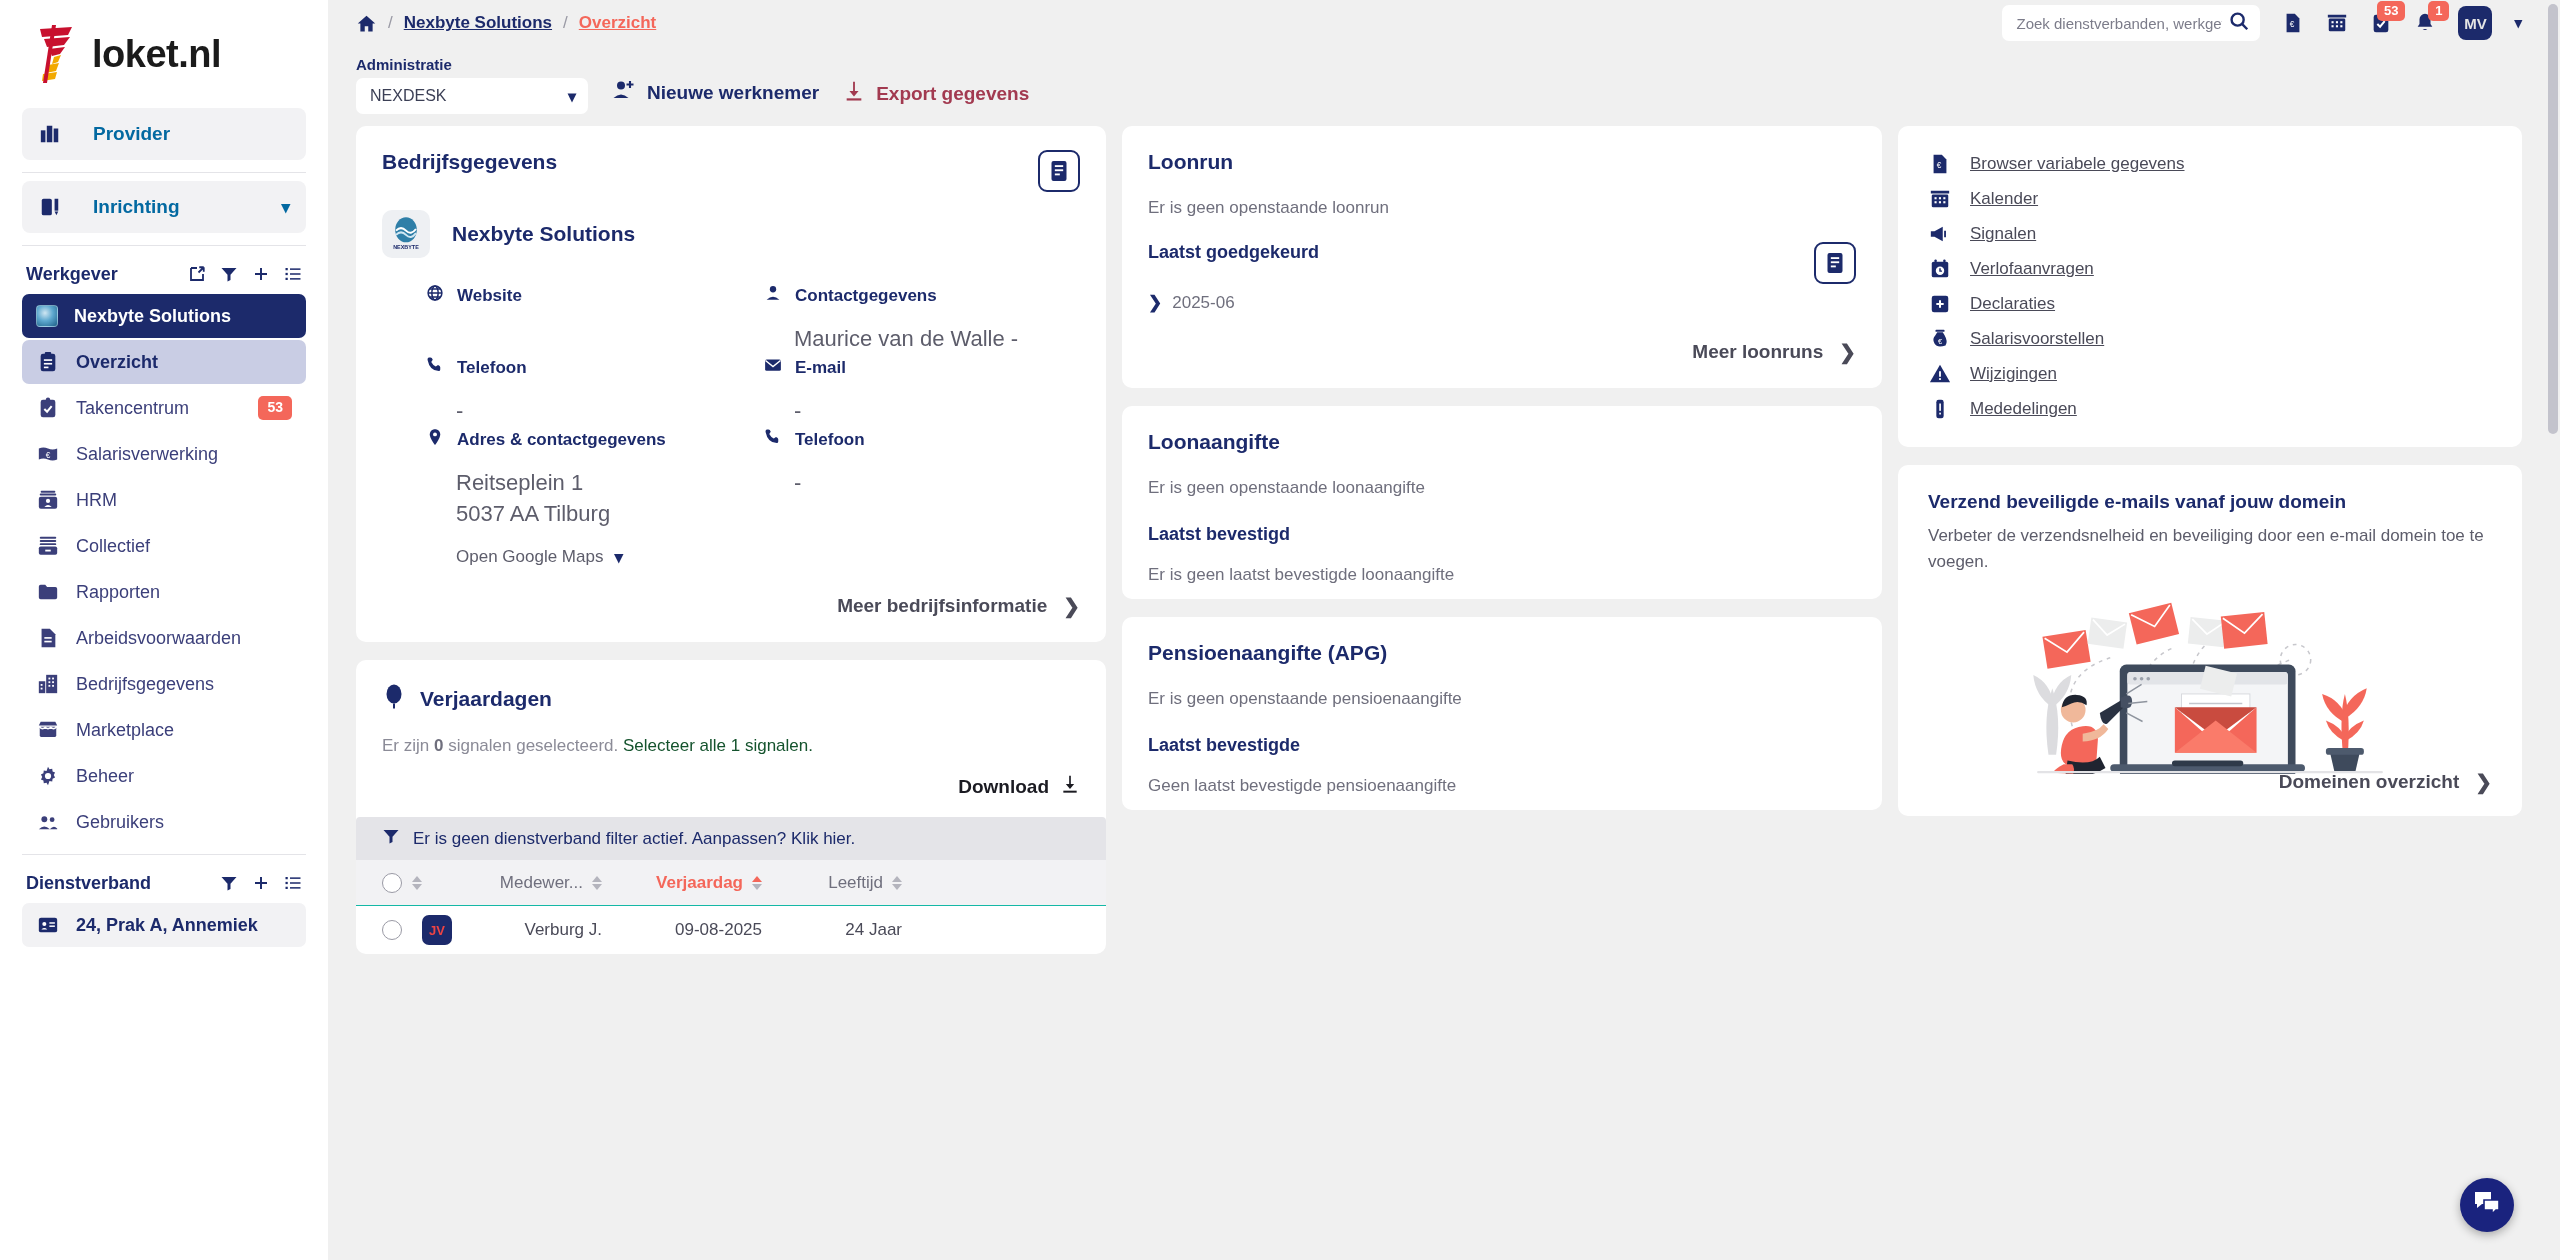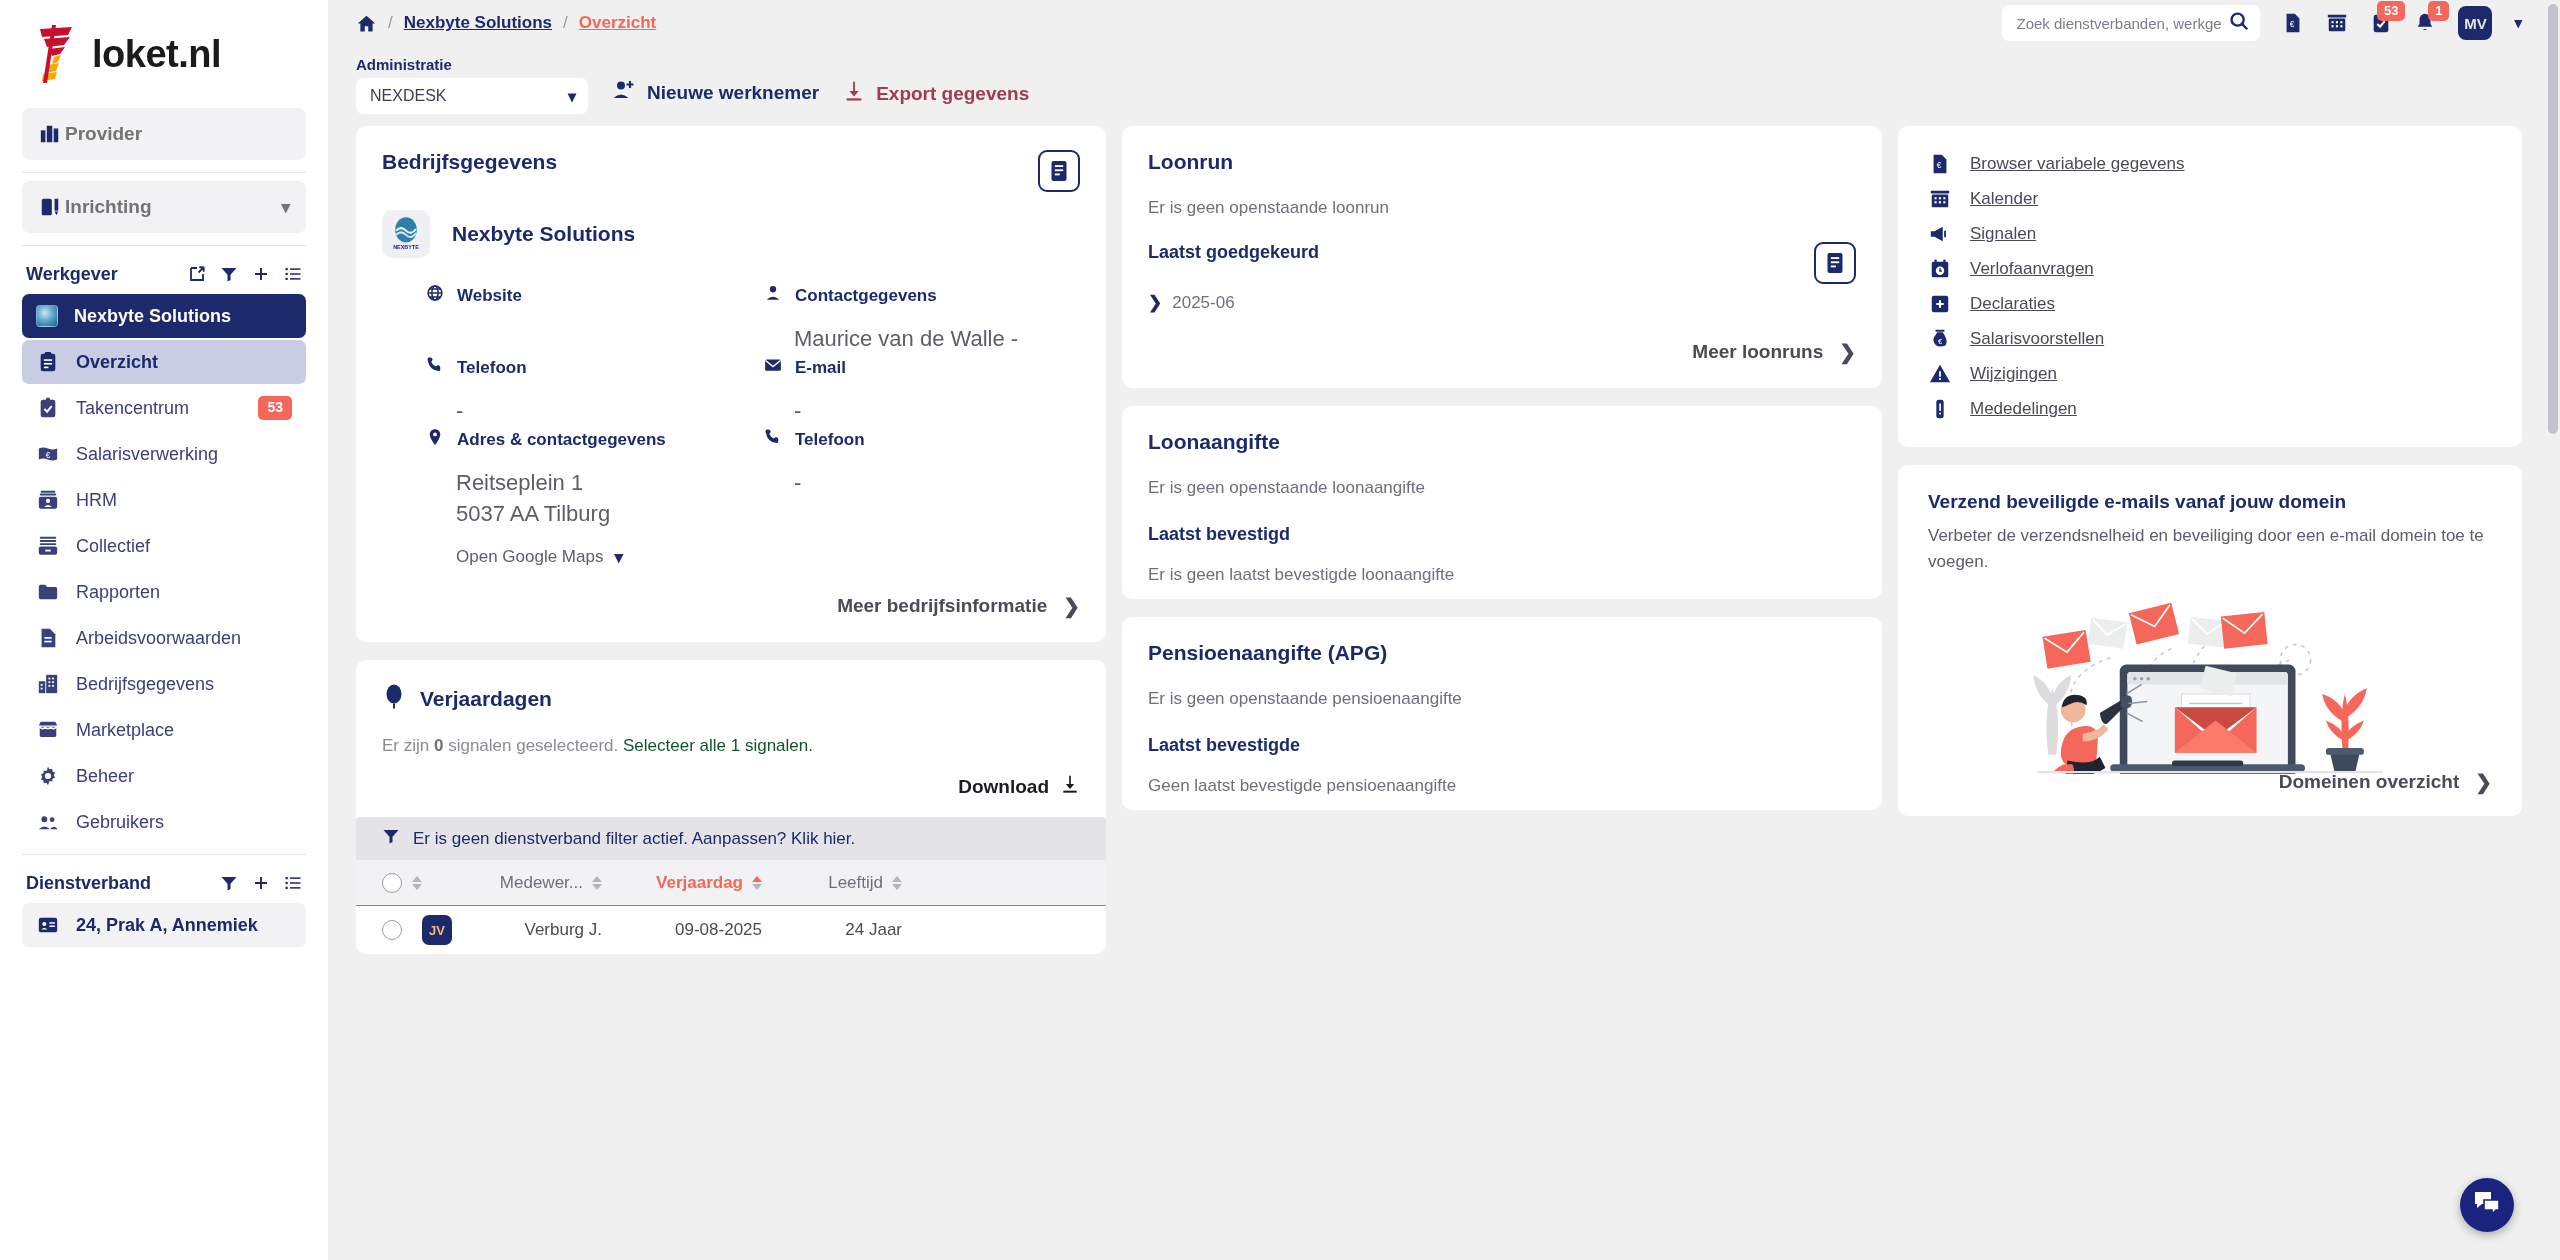--- a/index.html
+++ b/index.html
@@ -16,23 +16,23 @@
     width: 328px; min-width: 328px; height: 1260px;
     background: #ffffff; padding: 0 22px;
     display: flex; flex-direction: column;
     position: relative; z-index: 5;
   }
   .logo-wrap { height: 108px; display: flex; align-items: center; padding-left: 12px; }
   .logo-mark { width: 54px; height: 62px; position: relative; margin-right: 4px; }
   .logo-text { font-size: 38px; font-weight: 700; color: #1b1b1b; letter-spacing: -0.5px; }
 
   .nav-btn {
-    display: flex; align-items: center; gap: 3px;
+    display: flex; align-items: center; gap: 31px;
     height: 52px; border-radius: 8px; padding: 0 16px;
-    background: #f2f2f4; color: #737373; font-weight: 700; font-size: 19px;
+    background: #f2f2f4; color: #0369a1; font-weight: 700; font-size: 19px;
     cursor: pointer; margin-bottom: 4px;
   }
   .nav-btn .chev { margin-left: auto; font-size: 17px; font-weight: 700; }
   .divider { height: 1px; background: #e4e4e8; margin: 8px 0; }
 
   .group-head {
     display: flex; align-items: center;
     height: 40px; color: #1c2a6b; font-weight: 700; font-size: 18px;
     padding: 0 4px;
   }
@@ -167,21 +167,21 @@
   .tblhead { display: flex; align-items: center; background: #f2f2f4; height: 46px; padding: 0 14px; border-bottom: 1px solid #14b8a6; }
   .th { display: flex; align-items: center; gap: 9px; font-size: 17px; color: #6f6f7d; }
   .th.sorted { color: #f4675a; font-weight: 700; }
   .chk { width: 20px; height: 20px; border: 1.5px solid #9a9aa5; border-radius: 50%; background: #fff; cursor: pointer; flex: 0 0 20px; }
   .sortico { display: inline-flex; flex-direction: column; line-height: 0; gap: 2px; }
   .sortico i { display: block; width: 0; height: 0; border-left: 5px solid transparent; border-right: 5px solid transparent; }
   .sortico i.up { border-bottom: 6px solid #b4b4bd; }
   .sortico i.dn { border-top: 6px solid #b4b4bd; }
   .sortico.act i.up { border-bottom-color: #f4675a; }
   .tblrow { display: flex; align-items: center; height: 48px; padding: 0 14px; }
-  .rowav { width: 30px; height: 30px; border-radius: 7px; background: #1c2a6b; color: #fdba74;
+  .rowav { width: 30px; height: 30px; border-radius: 7px; background: #1c2a6b; color: #ef4444;
            font-size: 13px; font-weight: 700; display: flex; align-items: center; justify-content: center; }
 
   
   .linkslist { display: flex; flex-direction: column; gap: 11px; }
   .linkrow { display: flex; align-items: center; gap: 18px; cursor: pointer; }
   .linkrow span.lbl { font-size: 17px; color: #4a4a58; text-decoration: underline; }
 
   
   .promo-title { font-size: 19px; font-weight: 700; color: #1c2a6b; }
   .promo-sub { font-size: 17px; color: #5d5d6b; margin-top: 10px; line-height: 1.5; }

